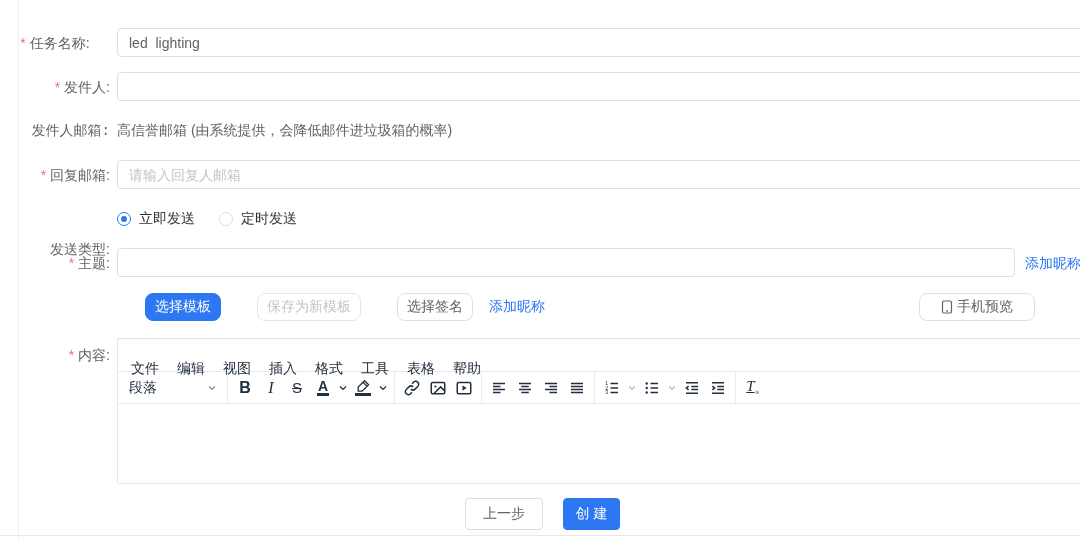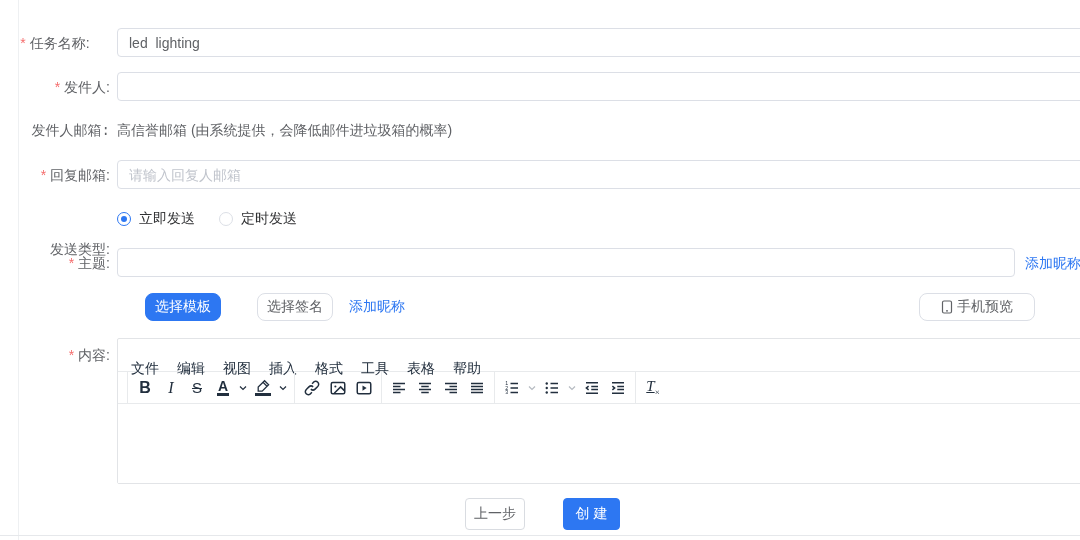--- a/index.html
+++ b/index.html
@@ -62,21 +62,21 @@
   .strike-glyph { text-decoration:line-through; font-size:15px; }
   .fore-glyph { font-size:14px; font-weight:bold; line-height:13px; border-bottom:3px solid #222f3e; padding:0 1px; }
   .pen-wrap { border-bottom:3px solid #222f3e; padding-bottom:1px; line-height:0; }
   .tx-glyph { font-family:"Liberation Serif","DejaVu Serif",serif; font-style:italic; font-size:15px; text-decoration:underline; }
   .tx-x { font-size:9px; vertical-align:-4px; font-style:normal; }
   .edit-area { height:79px; background:#fff; cursor:text; }
 
   
   .footer-btn { position:absolute; top:498px; height:32px; border-radius:4px; font-size:14px;
     display:flex; align-items:center; justify-content:center; cursor:pointer; }
-  .prev { left:465px; width:60px; border:1px solid #d9dce1; background:#fff; color:#606266; }
+  .prev { left:465px; width:78px; border:1px solid #d9dce1; background:#fff; color:#606266; }
   .create { left:563px; width:57px; background:#2d77f2; color:#fff; border:1px solid #2d77f2; }
 </style>
 </head>
 <body>
 
 <div class="vdivider"></div>
 
 <div class="form-label" style="top:35px;text-align:center;"><span class="req">*</span><span>任务名称:</span></div>
 <input class="el-input full-bleed" style="top: 28px;" value="led  lighting">
 
@@ -100,20 +100,21 @@
     <span>定时发送</span>
   </div>
 </div>
 
 <div class="form-label" style="top:255px;"><span class="req">*</span><span>主题:</span></div>
 <input class="el-input" style="top: 248px; width: 898px;" value="">
 <span class="link" style="position:absolute; left:1025px; top:255px;">添加昵称</span>
 
 <div class="tpl-row">
   <div class="btn primary">选择模板</div>
+  <div class="btn disabled">保存为新模板</div>
   <div class="btn">选择签名</div>
   <span class="link">添加昵称</span>
 </div>
 <div class="right-actions">
   <div class="btn">
     <span style="line-height:0;">
       <svg width="12" height="14" viewBox="0 0 12 14" fill="none" stroke="#606266" stroke-width="1.2">
           <rect x="1.5" y="1" width="9" height="12" rx="1.5"></rect>
           <path d="M5 10.8h2"></path>
         </svg>
@@ -130,20 +131,26 @@
     <span class="menu-item">文件</span>
     <span class="menu-item">编辑</span>
     <span class="menu-item">视图</span>
     <span class="menu-item">插入</span>
     <span class="menu-item">格式</span>
     <span class="menu-item">工具</span>
     <span class="menu-item">表格</span>
     <span class="menu-item">帮助</span>
   </div>
   <div class="toolbar">
+    <div class="para-select">
+      <span>段落</span>
+      <svg width="10" height="10" viewBox="0 0 10 10">
+          <path d="M2 3.5l3 3 3-3" fill="none" stroke="#888" stroke-width="1.2"></path>
+        </svg>
+    </div>
     <div class="tsep"></div>
     <div class="tbtn">
         <span class="bold-glyph">B</span>
       </div>
     <div class="tbtn">
         <span class="italic-glyph">I</span>
       </div>
     <div class="tbtn">
         <span class="strike-glyph">S</span>
       </div>

